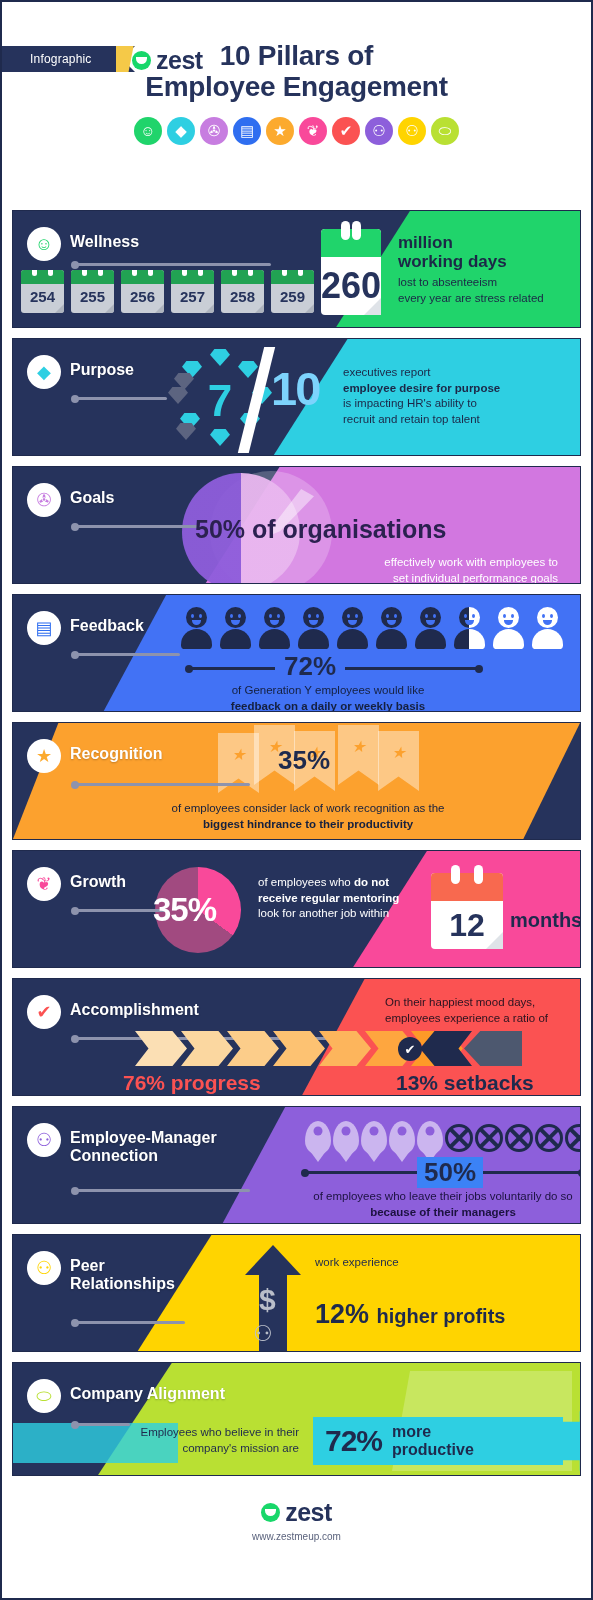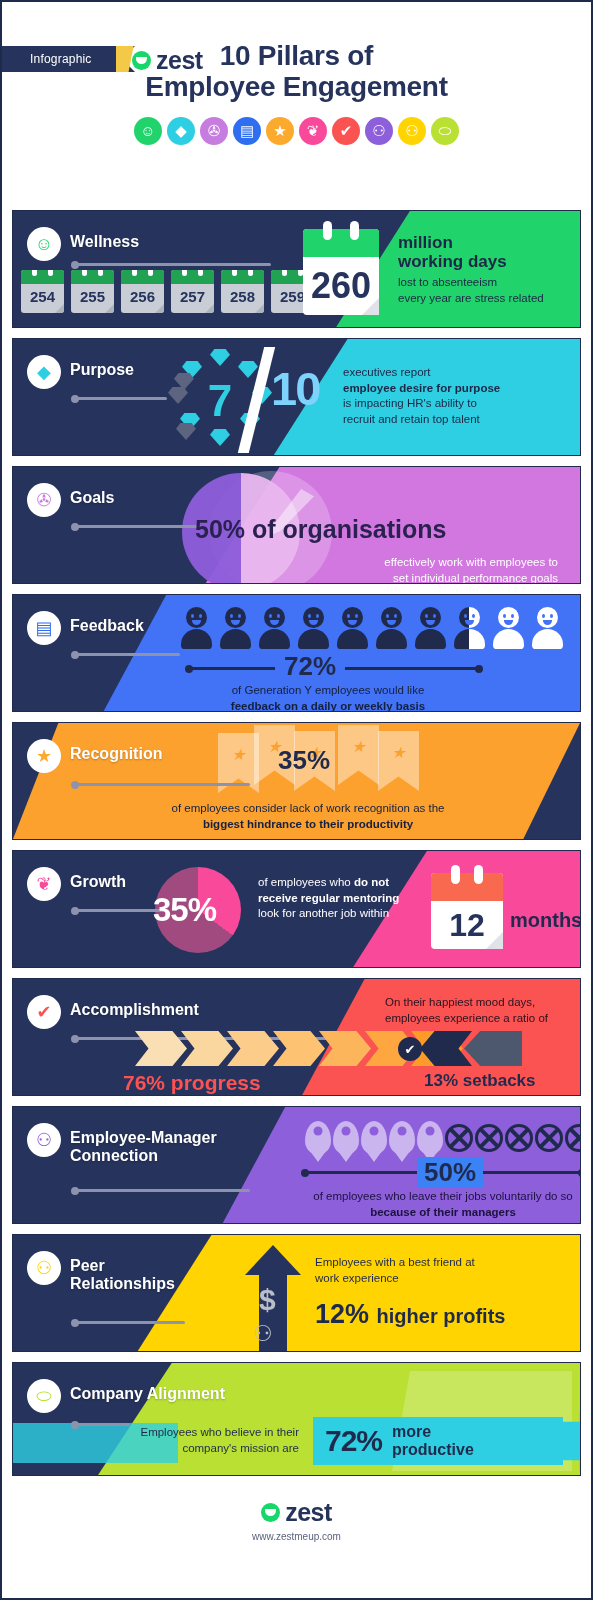--- a/index.html
+++ b/index.html
@@ -65,21 +65,21 @@
   #r1 .band { background:#20d46b; clip-path: polygon(70% 0, 100% 0, 100% 100%, 57% 100%); }
   .cal { position:relative; width:43px; height:43px; border-radius:3px; background:#c9ced6; overflow:hidden;}
   .cal .top { height:14px; background:#21a253; }
   .cal .num { display:flex; align-items:center; justify-content:center; height:25px;
               font-size:15px; font-weight:bold; color:#26335c;}
   .cal .pin { position:absolute; width:5px; height:9px; background:#fff; border-radius:3px; top:-3px; }
   .cal .pin.a{left:11px} .cal .pin.b{right:11px}
   .cal .fold{ position:absolute; right:0; bottom:0; width:9px; height:9px; background:#aeb4be;
               clip-path:polygon(100% 0,100% 100%,0 100%); }
   .cal-strip { position:absolute; left:8px; bottom:14px; display:flex; gap:7px; z-index:4;}
-  .cal-big { position:absolute; left:290px; top:18px; width:76px; height:86px; background:#fff;
+  .cal-big { position:absolute; left:308px; top:18px; width:60px; height:86px; background:#fff;
              border-radius:4px; z-index:7; }
   .cal-big .top{ height:28px; background:#20d46b; border-radius:4px 4px 0 0;}
   .cal-big .num{ height:58px; display:flex; align-items:center; justify-content:center;
                  font-size:36px; font-weight:bold; color:#26335c;}
   .cal-big .pin{ position:absolute; width:9px; height:19px; background:#fff; border-radius:5px; top:-8px;}
   .cal-big .pin.a{left:20px} .cal-big .pin.b{right:20px}
   .cal-big .fold{ position:absolute; right:0; bottom:0; width:17px; height:17px; background:#dfe3e8;
                   clip-path:polygon(100% 0,100% 100%,0 100%);}
   #r1 .rtext { position:absolute; left:385px; top:22px; width:200px; z-index:6; color:#1c2747;}
   #r1 .rtext .hl{ font-size:17px; font-weight:bold; line-height:1.12;}
@@ -158,21 +158,21 @@
         clip-path: polygon(0 0, 72% 0, 100% 50%, 72% 100%, 0 100%, 26% 50%); }
   #r7 .chk { position:absolute; left:385px; top:58px; width:24px; height:24px; border-radius:50%;
              background:#1f2a4d; color:#fff; display:flex; align-items:center; justify-content:center;
              font-size:13px; z-index:7;}
   #r7 .backar { position:absolute; left:407px; top:52px; width:105px; height:35px; z-index:6; display:flex;}
   #r7 .backar .a1{ width:52px; height:35px; background:#1f2a4d;
         clip-path: polygon(28% 0, 100% 0, 74% 50%, 100% 100%, 28% 100%, 0 50%); }
   #r7 .backar .a2{ width:58px; height:35px; background:#4d586f; margin-left:-8px;
         clip-path: polygon(28% 0, 100% 0, 100% 100%, 28% 100%, 0 50%); }
   #r7 .lprog { position:absolute; left:110px; top:92px; font-size:21px; font-weight:bold; color:#fb5252; z-index:6;}
-  #r7 .lset { position:absolute; left:383px; top:92px; font-size:17px; font-weight:bold; color:#1f2a4d; z-index:6;margin-left:28px;}
+  #r7 .lset { position:absolute; left:383px; top:92px; font-size:21px; font-weight:bold; color:#1f2a4d; z-index:6;}
   #r7 .rtext { position:absolute; left:372px; top:16px; width:210px; z-index:6; color:#2a1320;}
 
   
   #r8 .band { background:#8d5fdb; clip-path: polygon(48% 0, 100% 0, 100% 100%, 37% 100%); }
   .pins { position:absolute; left:292px; top:14px; display:flex; gap:2px; z-index:6;}
   .pin2 { width:26px; height:34px; background:#cbb5ef; border-radius:50% 50% 50% 50%/58% 58% 42% 42%;
           position:relative;}
   .pin2:after{content:"";position:absolute;left:50%;bottom:-7px;transform:translateX(-50%);
     border-left:8px solid transparent;border-right:8px solid transparent;border-top:11px solid #cbb5ef;}
   .pin2 .dot{position:absolute;left:50%;top:10px;transform:translate(-50%,-50%);width:9px;height:9px;
@@ -606,21 +606,20 @@
       </span>
     </div>
     <div class="connector" style="top:86px;width:110px"></div>
     <div class="uparrow">
         <span class="hd"></span>
         <span class="sh"></span>
       </div>
     <div class="dollar">$</div>
     <div class="grp">⚇</div>
     <div class="rtext small">
-      <div>Employees with a best friend at</div>
       <div>work experience</div>
     </div>
     <div class="big">
       <span>12%</span>
       <span class="sm">higher profits</span>
     </div>
   </div>
 
   <div class="row" id="r10">
     <div class="teal"></div>

